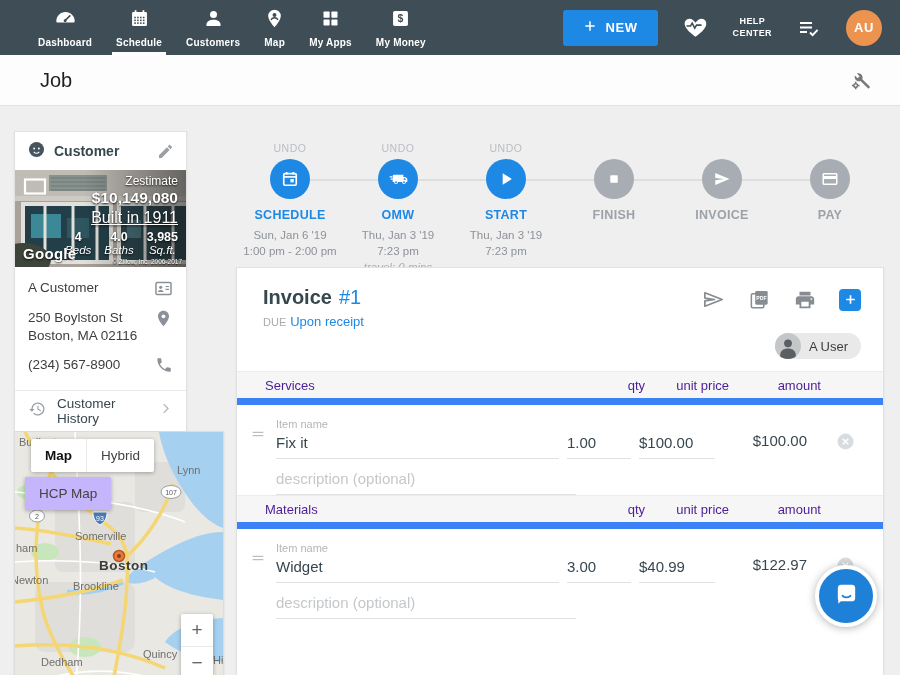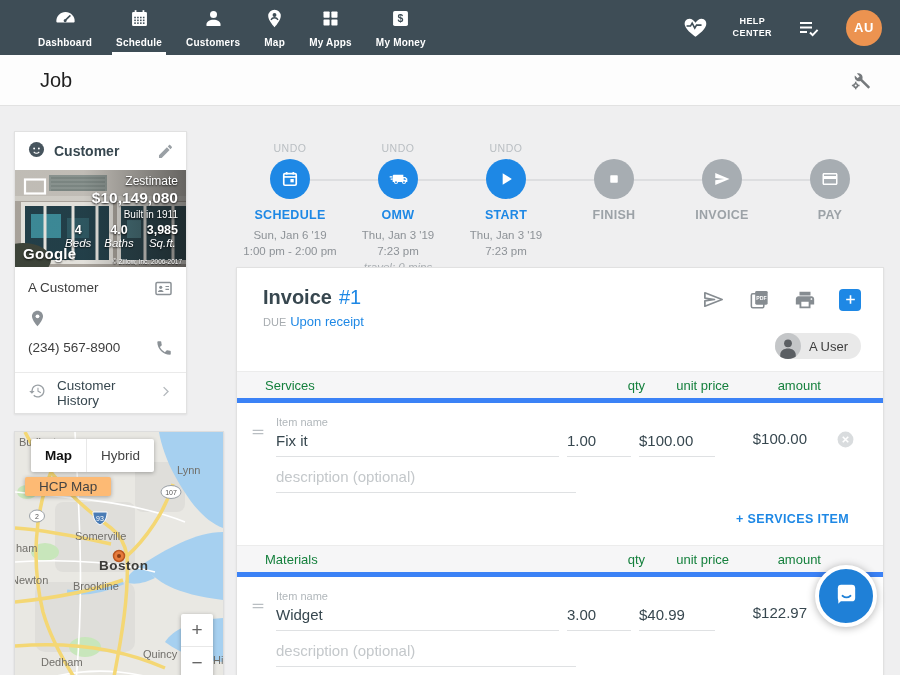--- a/index.html
+++ b/index.html
@@ -29,41 +29,41 @@
   
   .customer-card{position:absolute;left:14px;top:24px;width:173px;}
   .cc-header{height:38px;display:flex;align-items:center;gap:8px;padding:0 12px;}
   .cc-title{flex:1;font-size:14px;font-weight:bold;color:#37474F;}
   .cc-photo{position:relative;height:97px;overflow:hidden;}
   .photo-shade{position:absolute;inset:0;background:linear-gradient(to left,rgba(20,20,20,.55),rgba(20,20,20,.05) 60%);}
   .photo-frame-icon{position:absolute;top:7px;left:8px;}
   .z-text{position:absolute;top:4px;right:8px;text-align:right;color:#FFF;text-shadow:0 1px 2px rgba(0,0,0,.85);}
   .z-label{font-size:12px;}
   .z-value{font-size:15.5px;font-weight:bold;margin-top:1px;}
-  .z-built{font-size:10px;margin-top:2px;}
+  .z-built{font-size:16px;margin-top:2px;text-decoration:underline;}
   .z-stats{display:flex;gap:13px;justify-content:flex-end;margin-top:3px;}
   .z-col{text-align:center;}
   .z-num{font-size:12.5px;font-weight:bold;}
   .z-cap{font-size:11.5px;font-style:italic;}
   .g-logo{position:absolute;left:8px;bottom:5px;color:#FFF;font-size:15px;font-weight:bold;letter-spacing:.3px;text-shadow:0 1px 2px rgba(0,0,0,.7);}
   .z-copy{position:absolute;right:4px;bottom:2px;color:#FFF;font-size:6.5px;opacity:.95;text-shadow:0 1px 1px rgba(0,0,0,.8);}
   .cc-info{padding:12px 13px 4px 13px;}
   .cc-row{display:flex;align-items:flex-start;margin-bottom:11px;}
   .cc-row .txt{flex:1;font-size:13.5px;color:#3E3E3E;line-height:1.35;}
   .cc-divider{border-top:1px solid #EAEAEA;}
   .cc-history{height:40px;display:flex;align-items:center;gap:11px;padding:0 13px;cursor:pointer;}
   .cc-history .txt{flex:1;font-size:13.5px;color:#37474F;}
 
   
   .map-card{position:absolute;left:14px;top:324px;width:208px;height:251px;overflow:hidden;border:1px solid #DDD;box-shadow:0 1px 2px rgba(0,0,0,.1);}
   .map-type{position:absolute;top:7px;left:16px;display:flex;background:#FFF;border-radius:2px;box-shadow:0 1px 4px rgba(0,0,0,.3);z-index:5;}
   .map-type-btn{padding:9px 14px;font-size:13.5px;color:#444;cursor:pointer;}
   .map-type-btn.active{font-weight:bold;color:#111;}
   .map-type-btn + .map-type-btn{border-left:1px solid #E8E8E8;}
-  .hcp-btn{position:absolute;top:45px;left:10px;background:#fdba74;border-radius:2px;box-shadow:0 1px 4px rgba(0,0,0,.3);padding:2px 14px;font-size:13.5px;color:#444;z-index:5;cursor:pointer;}
+  .hcp-btn{position:absolute;top:45px;left:10px;background:#c4b5fd;border-radius:2px;box-shadow:0 1px 4px rgba(0,0,0,.3);padding:9px 14px;font-size:13.5px;color:#444;z-index:5;cursor:pointer;}
   .zoomctl{position:absolute;right:10px;top:182px;width:32px;background:#FFF;border-radius:2px;box-shadow:0 1px 4px rgba(0,0,0,.3);z-index:5;}
   .zoom-btn{height:32px;display:flex;align-items:center;justify-content:center;font-size:19px;color:#666;cursor:pointer;}
   .zoom-btn + .zoom-btn{border-top:1px solid #E8E8E8;}
   .map-city{font-size:11px;fill:#716F6A;}
   .map-city-big{font-size:13.5px;font-weight:bold;fill:#3C3B38;letter-spacing:.5px;}
   .badge-txt{font-size:7px;fill:#555;}
 
   
   .timeline{position:absolute;left:236px;top:35px;width:648px;height:125px;}
   .tl-line{position:absolute;top:37px;left:54px;width:540px;height:2px;background:#DDDEE0;}
@@ -88,21 +88,21 @@
   .icon-btn{cursor:pointer;display:flex;}
   .plus-box{width:22px;height:22px;background:#1E88E5;border-radius:4px;display:flex;align-items:center;justify-content:center;cursor:pointer;}
   .inv-due{margin-top:5px;font-size:13px;}
   .due-label{color:#A7ACB0;font-size:11px;margin-right:4px;}
   .due-value{color:#1E88E5;cursor:pointer;}
   .chip-row{display:flex;justify-content:flex-end;margin-top:4px;padding-bottom:12px;}
   .user-chip{display:flex;align-items:center;gap:8px;background:#E9E9E9;border-radius:13px;height:26px;padding-right:13px;cursor:pointer;}
   .chip-avatar{width:26px;height:26px;border-radius:50%;overflow:hidden;display:flex;}
   .chip-name{font-size:13px;color:#3E3E3E;}
 
-  .section-bar{height:26px;background:#F6F6F7;border-top:1px solid #ECECEC;border-bottom:5px solid #3b82f6;display:flex;align-items:center;padding:0 14px 0 28px;font-size:13px;color:#15803d;}
+  .section-bar{height:26px;background:#F6F6F7;border-top:1px solid #ECECEC;border-bottom:7px solid #3b82f6;display:flex;align-items:center;padding:0 14px 0 28px;font-size:13px;color:#4c1d95;}
   .sb-name{flex:1;}
   .col-qty{width:64px;margin-left:8px;text-align:right;}
   .col-price{width:76px;margin-left:8px;text-align:right;}
   .col-amount{width:84px;margin-left:8px;text-align:right;}
   .sb-end{width:48px;}
 
   .item-row{display:flex;align-items:flex-end;padding:13px 28px 0 13px;}
   .drag-col{width:26px;padding-bottom:13px;cursor:grab;}
   .name-col{flex:1;}
   .fld-label{font-size:11px;color:#B1B7BB;margin-bottom:1px;}
@@ -186,20 +186,26 @@
       </div>
       <div class="nav-item">
         <span><svg width="21" height="21" viewBox="0 0 24 24">
               <rect x="3.5" y="3.5" width="17" height="17" rx="2" fill="#fff"></rect>
               <text x="12" y="16.5" font-size="12" font-weight="bold" fill="#3E4D56" text-anchor="middle" font-family="Liberation Sans, sans-serif">$</text>
             </svg></span>
         <span class="nav-label">My Money</span>
       </div>
     </div>
     <div class="nav-right">
+      <button class="new-btn">
+        <span><svg width="14" height="14" viewBox="0 0 24 24">
+              <path d="M12 4v16M4 12h16" stroke="#fff" stroke-width="2.6"></path>
+            </svg></span>
+        <span>NEW</span>
+      </button>
       <span class="icon-btn">
           <svg width="25" height="25" viewBox="0 0 24 24">
             <path d="M12 20.8S3.4 15.1 1.9 10C.8 6.4 3 3.5 6.2 3.5c2.4 0 4.4 1.6 5.8 3.9 1.4-2.3 3.4-3.9 5.8-3.9 3.2 0 5.4 2.9 4.3 6.5-1.5 5.1-10.1 10.8-10.1 10.8z" fill="#fff"></path>
             <path d="M3.4 10.6h3.8l1.6-2.8 2.5 4.8 1.7-2.9h4.8" stroke="#3E4D56" stroke-width="1.5" fill="none"></path>
           </svg>
         </span>
       <div class="help-center">
         <div>HELP</div>
         <div>CENTER</div>
       </div>
@@ -298,20 +304,21 @@
           <span class="icon-btn">
               <svg width="19" height="19" viewBox="0 0 24 24">
                 <rect x="2.5" y="4.5" width="19" height="15" rx="1.5" fill="none" stroke="#8B9196" stroke-width="1.9"></rect>
                 <circle cx="8.5" cy="10.5" r="2" fill="#8B9196"></circle>
                 <path d="M4.8 16.3c.7-1.5 2-2.3 3.7-2.3s3 .8 3.7 2.3z" fill="#8B9196"></path>
                 <path d="M14.5 9.5h4.5M14.5 13h4.5" stroke="#8B9196" stroke-width="1.5"></path>
               </svg>
             </span>
         </div>
         <div class="cc-row">
+          <span class="txt"><span>250 Boylston St</span><br><span>Boston, MA 02116</span></span>
           <span class="icon-btn">
               <svg width="19" height="19" viewBox="0 0 24 24">
                 <path d="M12 2.2c-3.9 0-7 3.1-7 7 0 5.2 7 12.6 7 12.6s7-7.4 7-12.6c0-3.9-3.1-7-7-7z" fill="#8B9196"></path>
                 <circle cx="12" cy="9.2" r="2.4" fill="#fff"></circle>
               </svg>
             </span>
         </div>
         <div class="cc-row">
           <span class="txt">(234) 567-8900</span>
           <span class="icon-btn">
@@ -564,21 +571,20 @@
               <svg width="19" height="19" viewBox="0 0 24 24">
                 <circle cx="12" cy="12" r="10" fill="#D9DCDE"></circle>
                 <path d="M8.5 8.5l7 7M15.5 8.5l-7 7" stroke="#fff" stroke-width="2"></path>
               </svg>
             </span>
           </div>
       </div>
       <div class="desc-row">
         <input class="fld" type="text" placeholder="description (optional)" style="">
       </div>
-      <div class="add-row"><span class="add-link">+ SERVICES ITEM</span></div>
 
       <div class="section-bar">
         <span class="sb-name">Materials</span>
         <span class="col-qty">qty</span>
         <span class="col-price">unit price</span>
         <span class="col-amount">amount</span>
         <span class="sb-end"></span>
       </div>
       <div class="item-row">
         <span class="drag-col"><svg width="16" height="16" viewBox="0 0 24 24">

